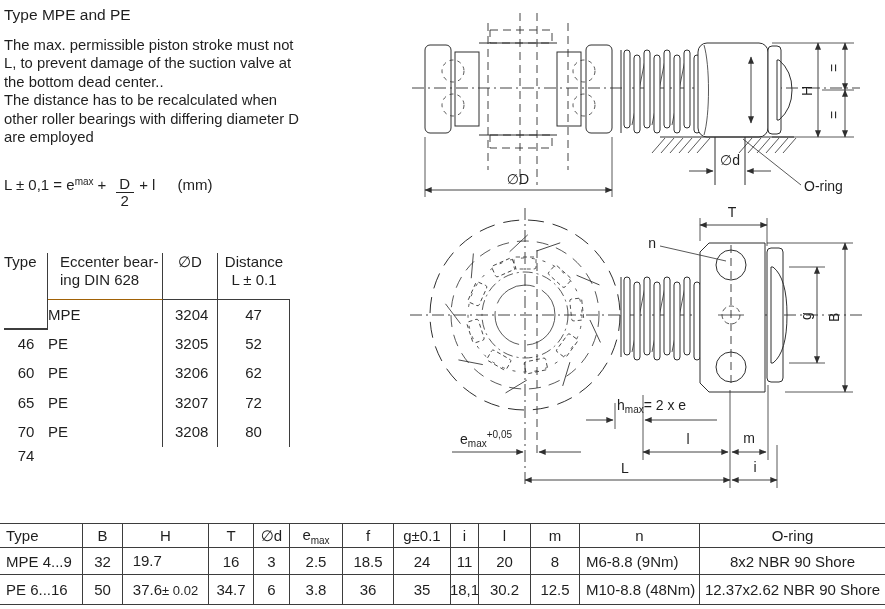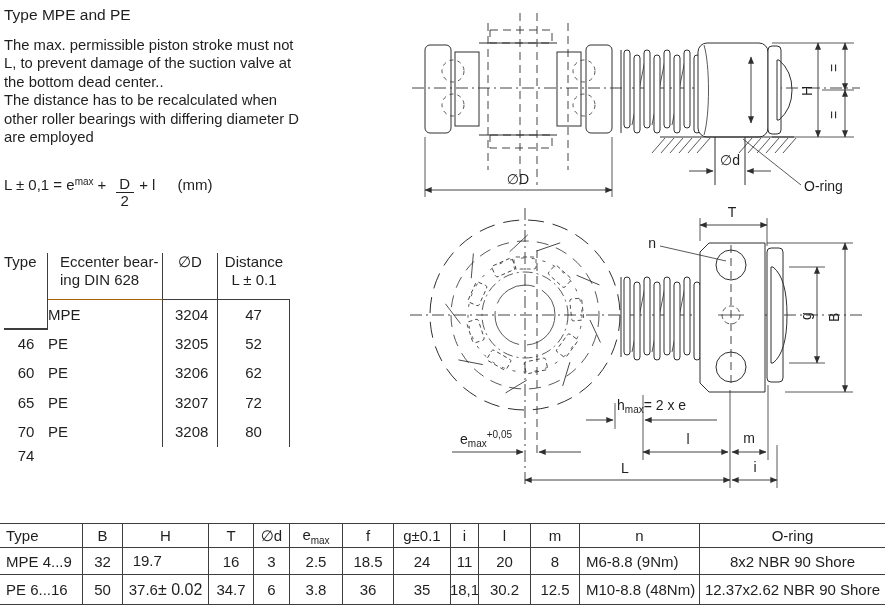--- a/index.html
+++ b/index.html
@@ -30,21 +30,21 @@
   #btable{left:0;top:523px;display:grid;
           grid-template-columns:83px 40px 86px 45px 36px 53px 51px 57px 28px 52px 49px 120px 185px;
           grid-template-rows:24px 27px 29px;font-size:15px;
           border-top:1px solid #3d3d3d;border-bottom:1px solid #3d3d3d;}
   #btable .c{display:flex;align-items:center;justify-content:center;white-space:nowrap;overflow:hidden;}
   #btable .br{border-right:1px solid #3d3d3d;}
   #btable .bb{border-bottom:1px solid #3d3d3d;}
   #btable .lft{justify-content:flex-start;padding-left:6px;}
   #btable sub{font-size:10px;}
   .tolsub{font-size:16px;position:relative;top:20px;font-style:italic;}
-  .tol{font-size:16px;}
+  .tol{font-size:13px;}
   
   #drawing{left:410px;top:5px;}
   svg{font-family:"Liberation Sans","DejaVu Sans",sans-serif;}
   svg text{fill:#1f1f1f;font-size:14px;}
   .ln{stroke:#2f2f2f;stroke-width:1;fill:none;}
   .thin{stroke:#2f2f2f;stroke-width:.8;fill:none;}
   .cl{stroke:#2f2f2f;stroke-width:.9;fill:none;stroke-dasharray:12 4 2 4;}
   .dsh{stroke:#2f2f2f;stroke-width:.9;fill:none;stroke-dasharray:8 5;}
   .dim{stroke:#2f2f2f;stroke-width:.9;fill:none;}
   .wht{fill:#fff;}

